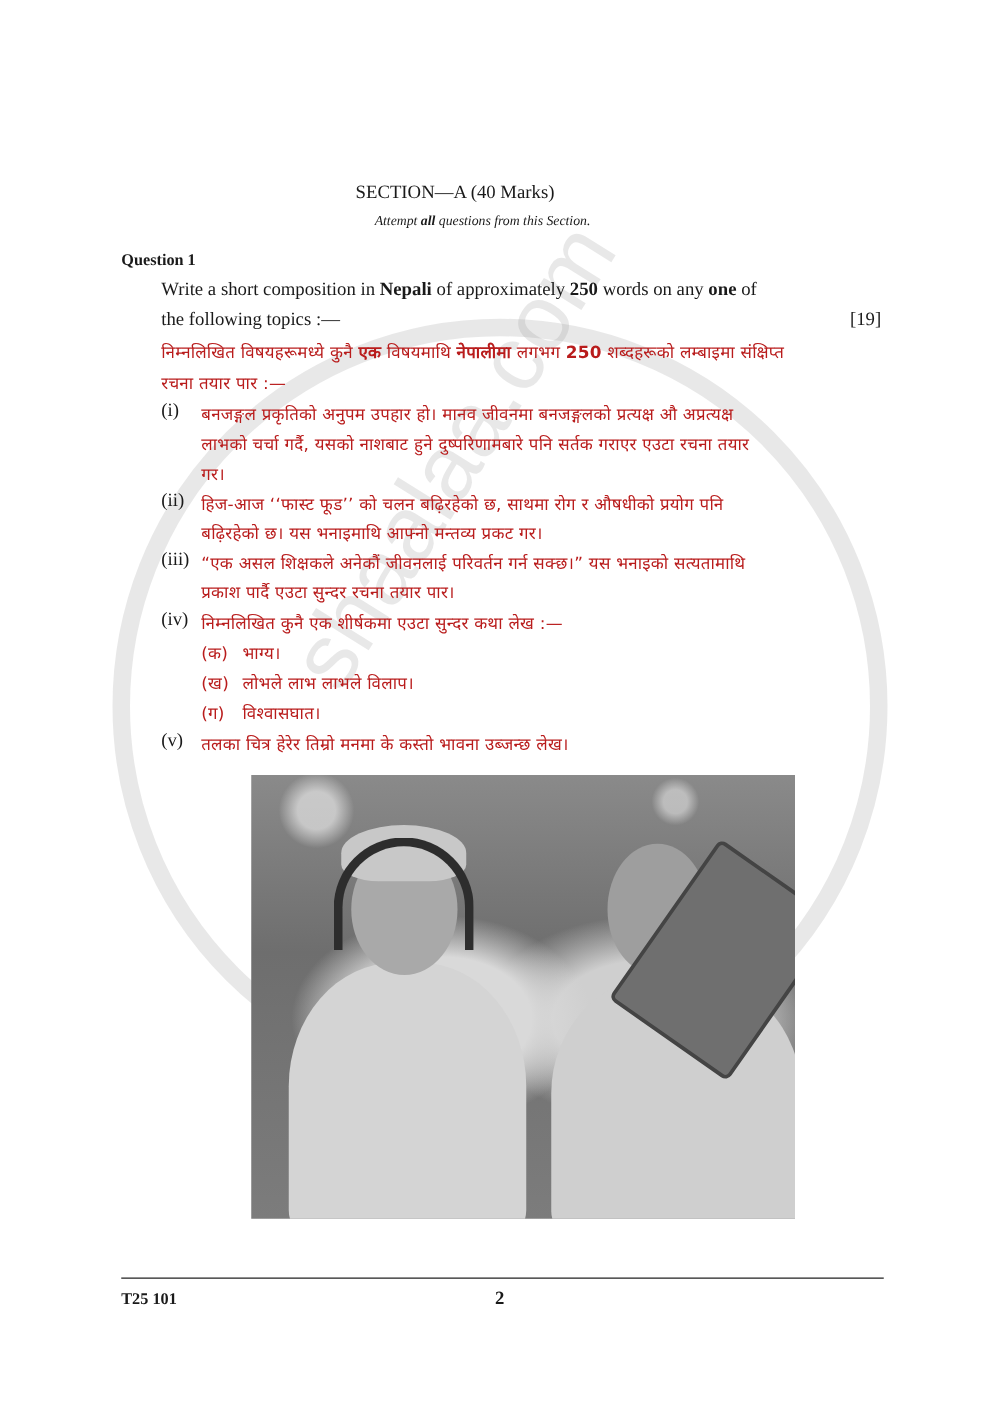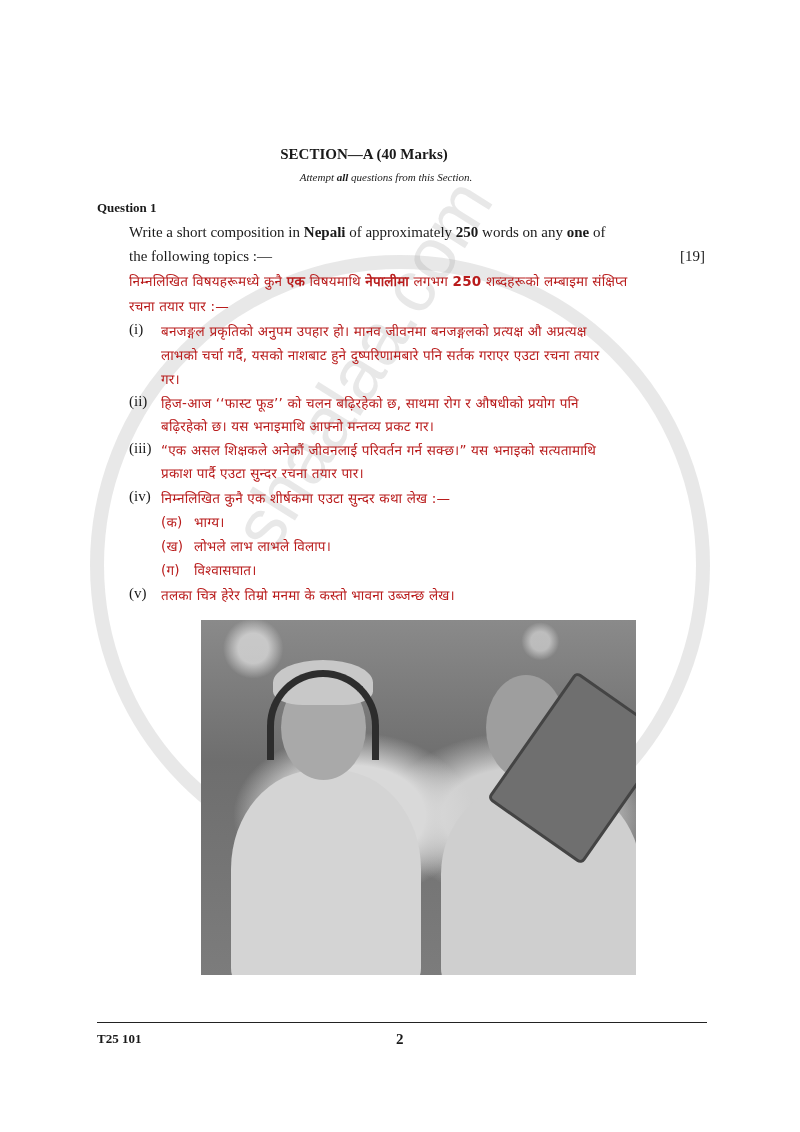--- a/index.html
+++ b/index.html
@@ -1,19 +1,19 @@
 <!DOCTYPE html>
 <html><head>
   <meta charset="utf-8">
   <style>
     html, body { margin: 0; padding: 0; background: #ffffff; }
     body { width: 800px; height: 1132px; position: relative; overflow: hidden;
            font-family: "Liberation Serif", serif; color: #1a1a1a; }
     .abs { position: absolute; }
-    .section-title { top: 146px; left: 0; width: 728px; text-align: center; font-weight: bold; font-size: 15px; }
+    .section-title { top: 146px; left: 0; width: 728px; text-align: center; font-weight: normal; font-size: 15px; }
     .instruction { top: 171px; left: 0; width: 772px; text-align: center; font-style: italic; font-size: 11px; }
     .q-title { top: 200px; left: 97px; font-weight: bold; font-size: 13px; }
     .line { font-size: 15px; white-space: nowrap; }
     .ne { font-family: "DejaVu Sans", "Liberation Serif", serif; font-size: 13.5px; letter-spacing: 0.2px; color: #b91c1c; }
     .marks { top: 248px; left: 680px; font-size: 15px; }
     .num { font-size: 15px; }
     .photo { top: 620px; left: 201px; width: 435px; height: 355px;
              background:
                radial-gradient(circle at 12% 8%, rgba(255,255,255,0.55) 0 3%, transparent 6%),
                radial-gradient(circle at 78% 6%, rgba(255,255,255,0.45) 0 2%, transparent 4%),

